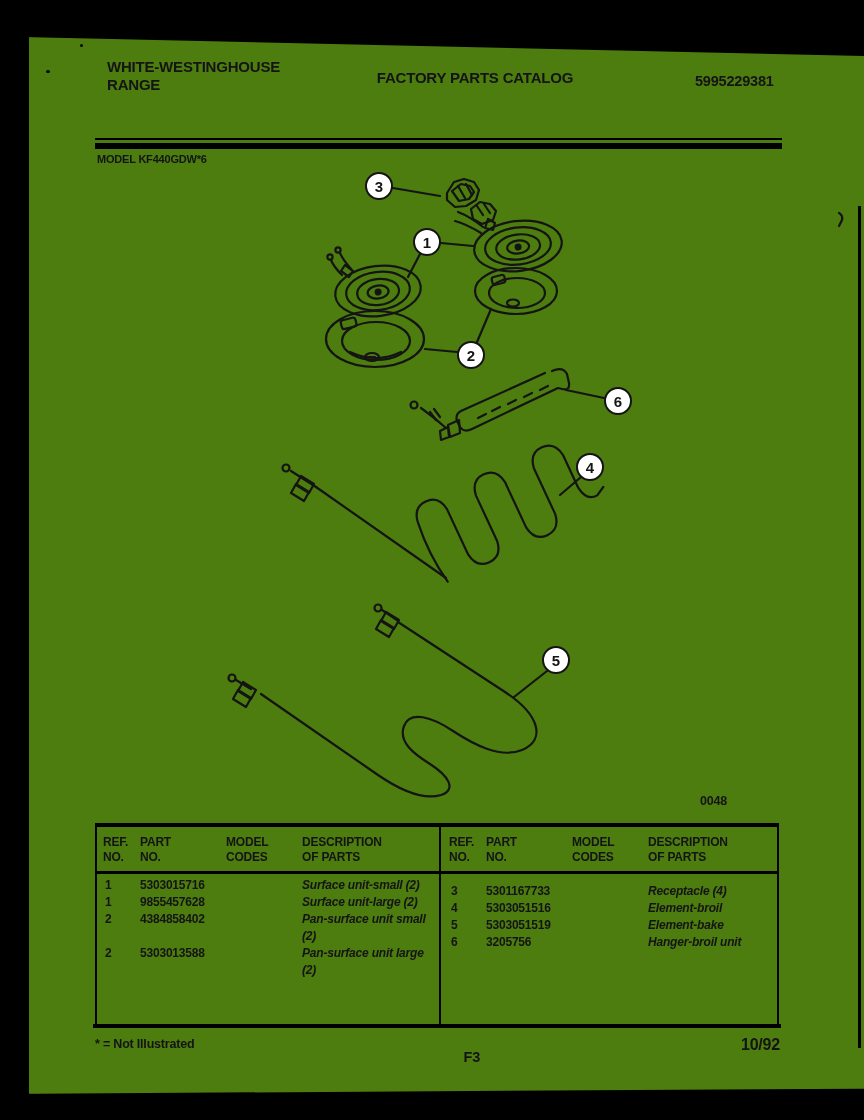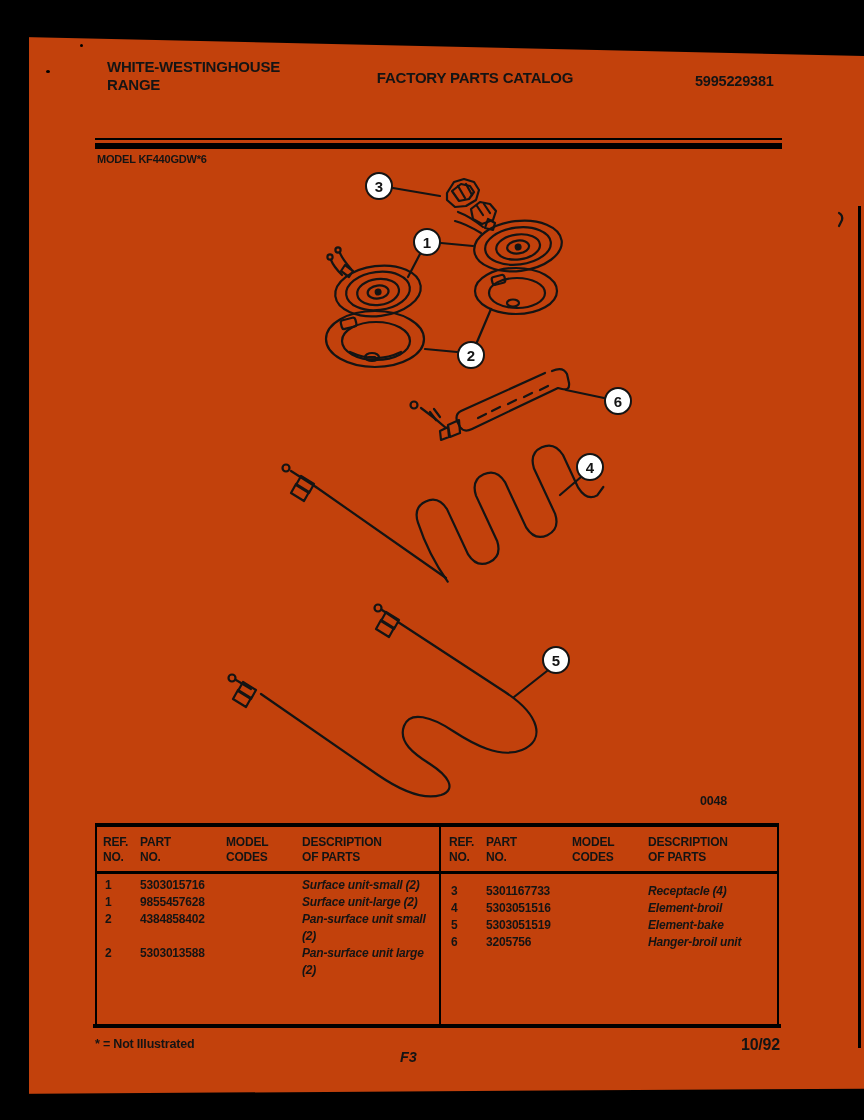--- a/index.html
+++ b/index.html
@@ -1,17 +1,17 @@
 <!DOCTYPE html>
 <html><head>
 <meta charset="utf-8">
 <style>
   html,body{margin:0;padding:0;background:#888;}
   .page{
-    position:relative;width:864px;height:1120px;background:#c2410c;
+    position:relative;width:864px;height:1120px;background:#4d7c0f;
     overflow:hidden;font-family:"Liberation Sans",sans-serif;color:#141414;
     margin:0 auto;
   }
   .abs{position:absolute;}
   .bold{font-weight:700;letter-spacing:-0.2px;}
   
   .band-top{left:-20px;top:-28px;width:930px;height:64px;background:#000;
             transform:rotate(1.3deg);transform-origin:left top;}
   .band-left{left:0;top:0;width:29px;height:1120px;background:#000;}
   .band-bottom{left:-12px;top:1094px;width:910px;height:44px;background:#000;
@@ -38,21 +38,21 @@
   .colhead{font-size:12px;line-height:15px;}
   .colhead span{display:block;}
   .prow{position:absolute;width:344px;font-size:12px;line-height:16.5px;}
   .prow .cell{position:absolute;top:0;}
   .c-ref{left:10px;width:28px;}
   .c-part{left:45px;width:88px;}
   .c-model{left:131px;width:70px;}
   .c-desc{left:207px;width:134px;font-style:italic;}
   
   .foot-note{left:95px;top:1037px;font-size:12.5px;}
-  .foot-page{left:400px;top:1049px;width:80px;text-align:left;font-size:14.5px;font-style:italic;}
+  .foot-page{left:400px;top:1049px;width:80px;text-align:right;font-size:14.5px;}
   .foot-date{left:718px;top:1036px;width:62px;text-align:right;font-size:16px;}
 </style>
 </head>
 <body>
 
 <div class="page">
 
   <div class="abs band-top"></div>
   <div class="abs band-left"></div>
   <div class="abs band-bottom"></div>

